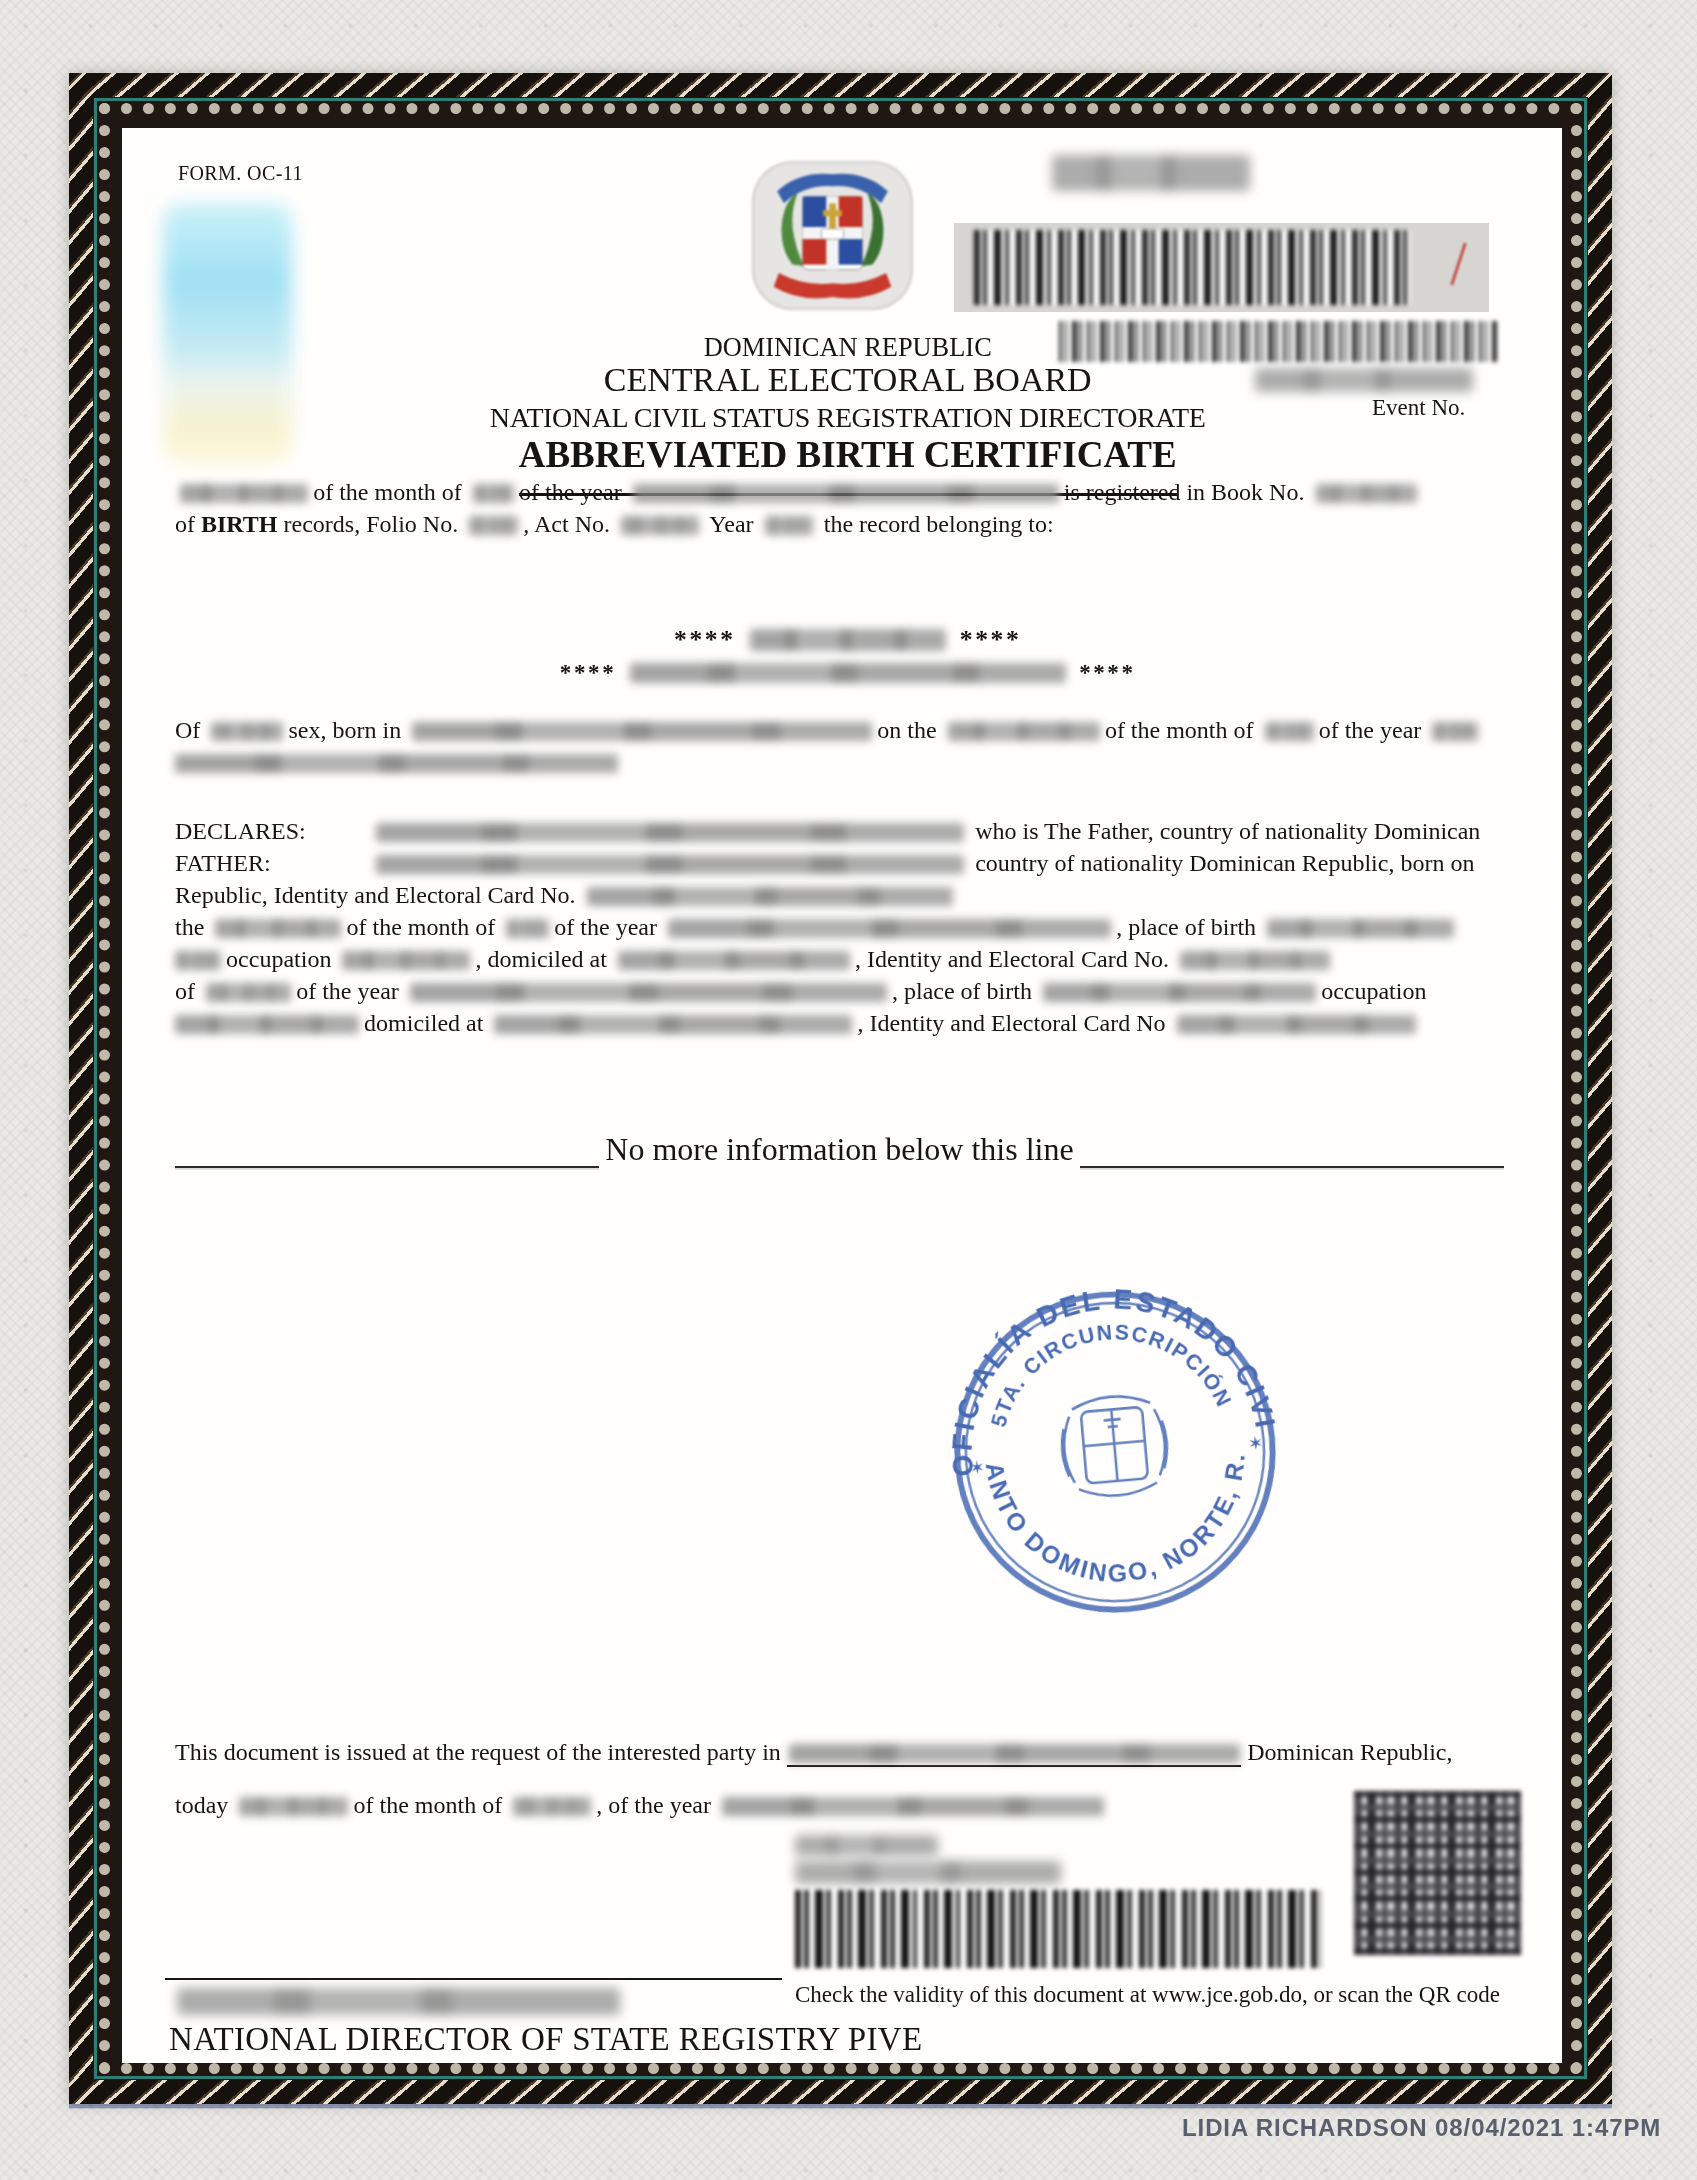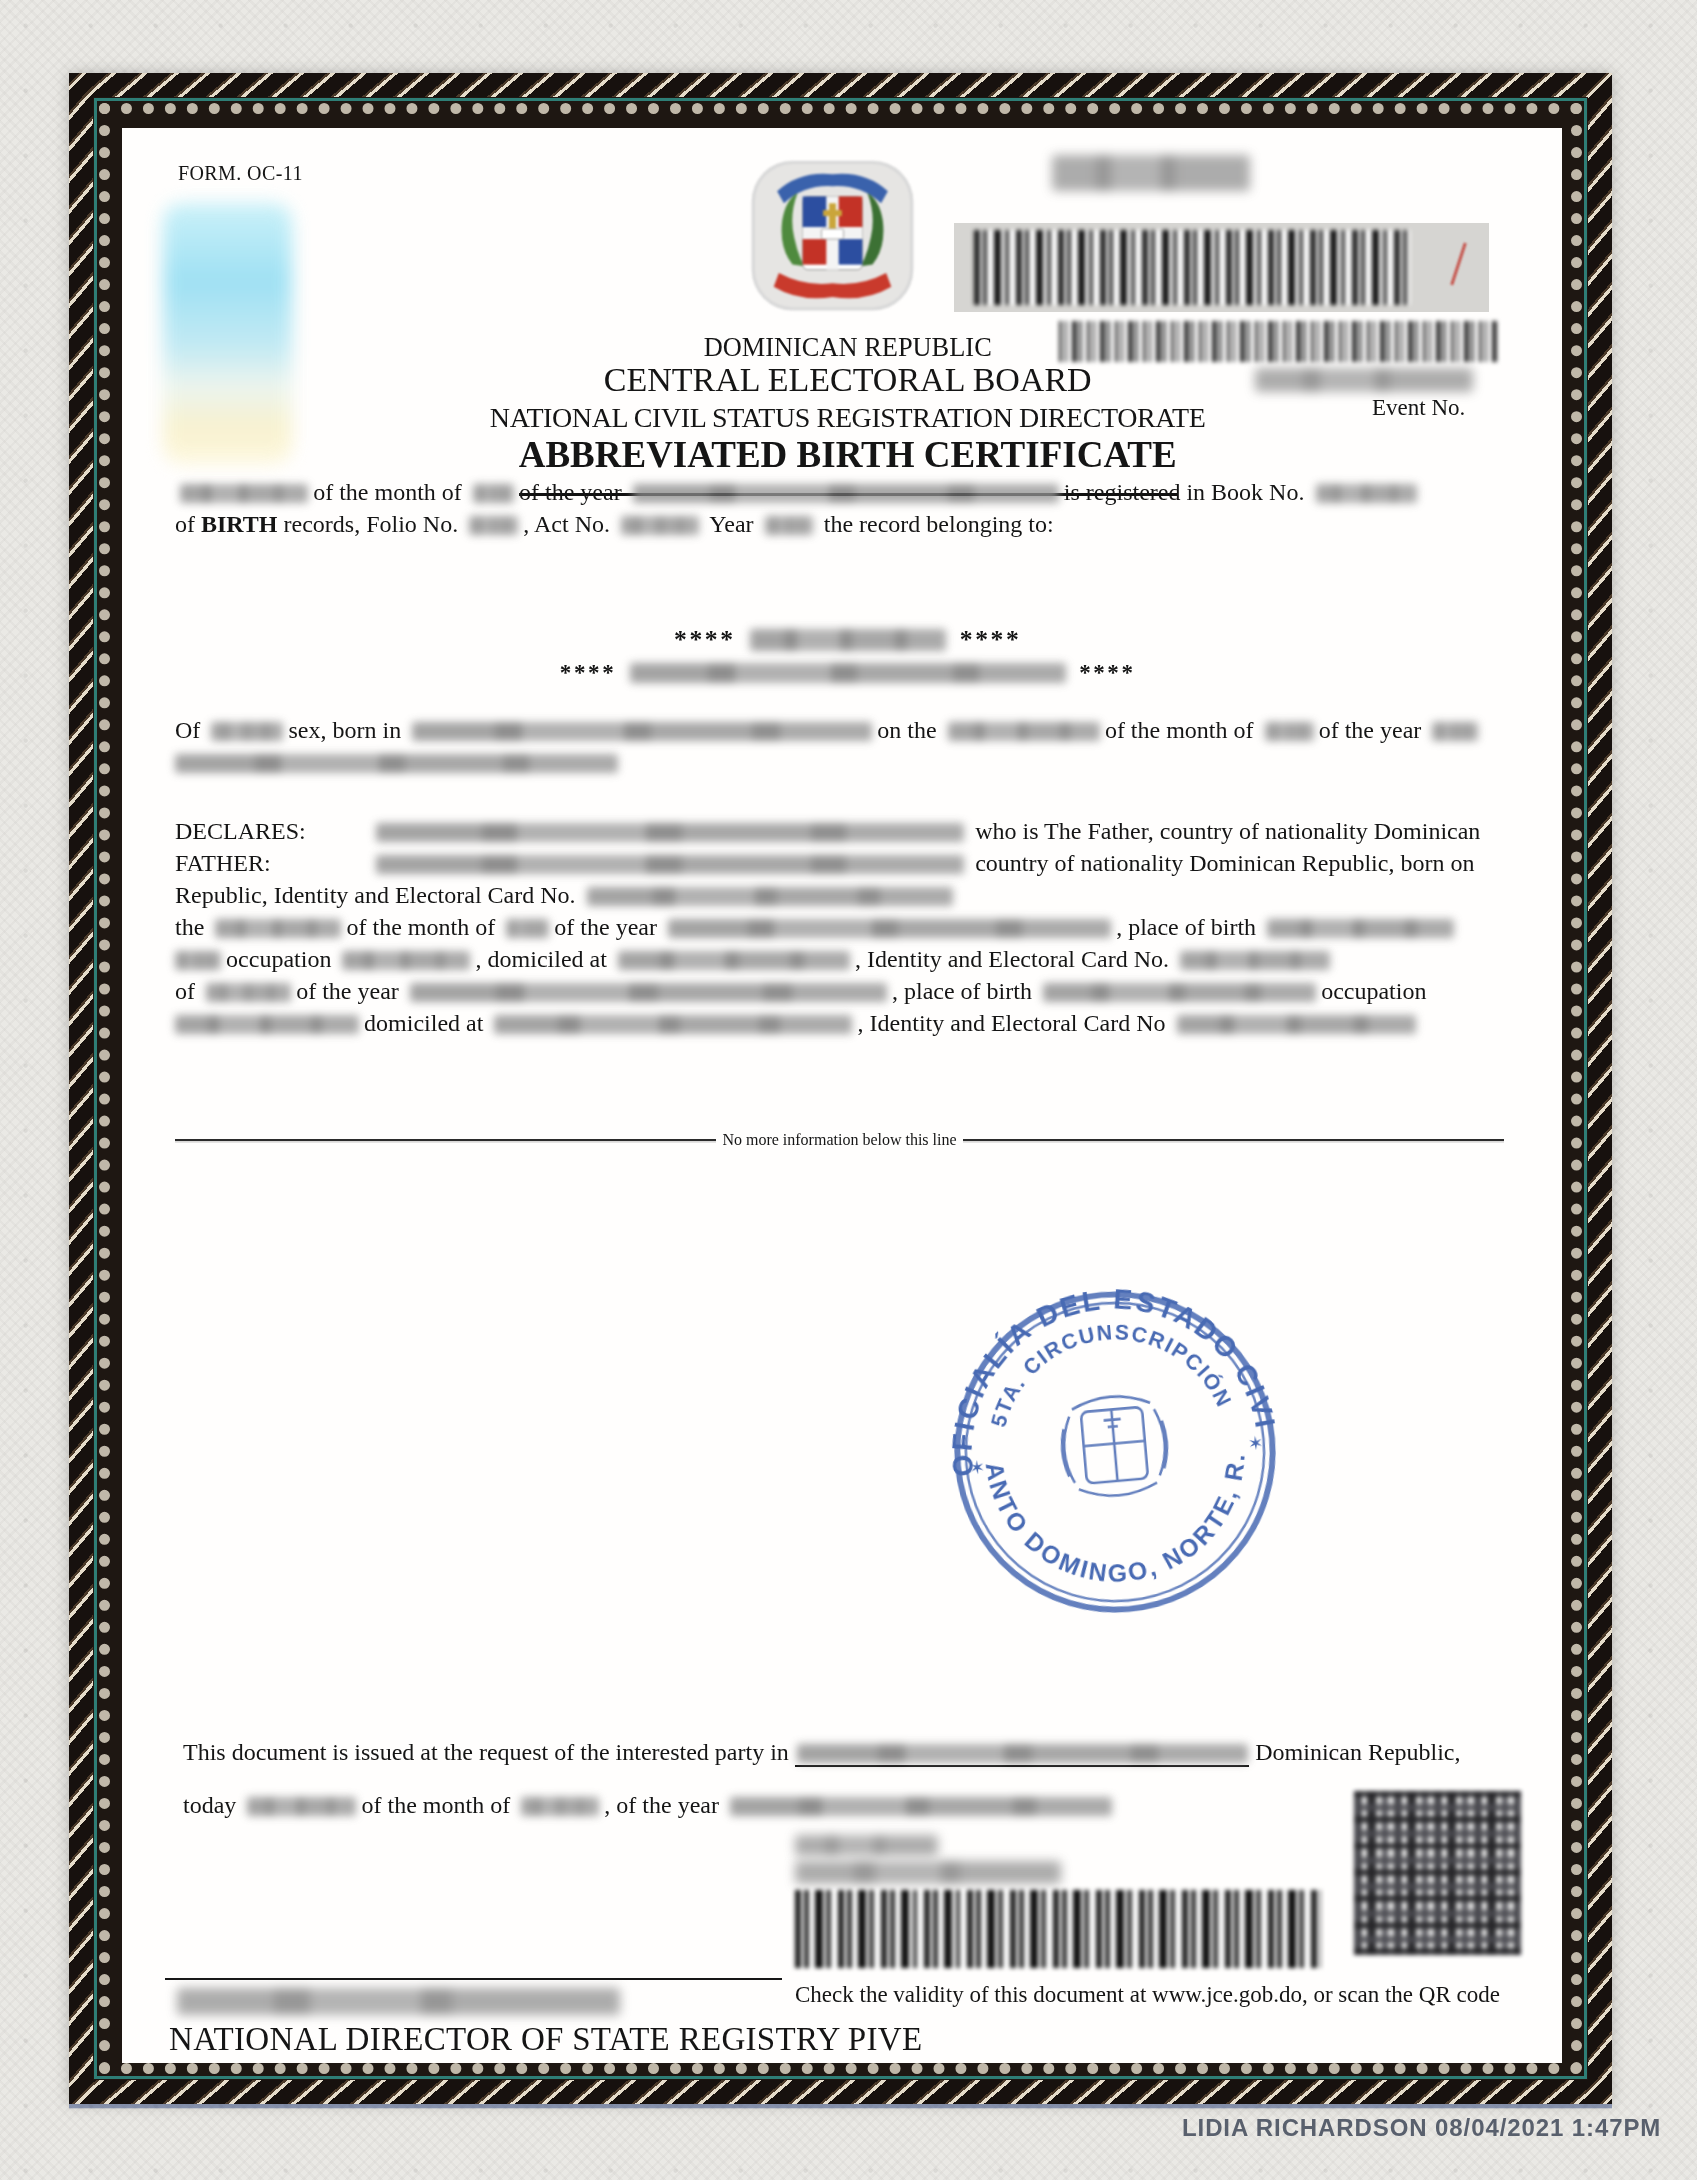--- a/index.html
+++ b/index.html
@@ -43,24 +43,24 @@
   .uline{border-bottom:2.1px solid #111;}
 
   .names{width:1431px;left:10.2px;text-align:center;font-weight:bold;}
   .name1{top:497px;font-size:25.6px;letter-spacing:2.6px;}
   .name2{top:532px;font-size:23px;letter-spacing:2.6px;}
 
   .of-par{left:53px;top:586px;width:1351px;}
   .parents{left:53px;top:687px;width:1356px;line-height:32px;}
   .plabel{display:inline-block;width:196px;font-weight:normal;}
 
-  .divider{left:53px;top:1003px;width:1329px;display:flex;align-items:center;gap:6px;font-size:16px;}
+  .divider{left:53px;top:1003px;width:1329px;display:flex;align-items:flex-end;gap:6px;font-size:32px;}
   .divider .rule{flex:1;border-top:2.6px solid #2b2b2b;box-shadow:0 1.7px 0 rgba(0,0,0,.15);}
 
-  .issued{left:53px;top:1598px;width:1351px;line-height:53px;margin-left:8px;}
+  .issued{left:53px;top:1598px;width:1351px;line-height:53px;}
 
   .check-text{left:673px;top:1854px;font-size:23px;}
   .sig-line{left:43px;top:1850px;width:617px;border-top:2.6px solid #161616;height:0;}
   .director{left:47px;top:1893px;font-size:33px;letter-spacing:0.3px;}
 
   
   .rx{display:inline-block;height:19.6px;border-radius:2.6px;margin:0 5.1px;vertical-align:-3.4px;
       filter:blur(4.3px);opacity:.78;
       background:linear-gradient(90deg,#8a8a8a 0 18%,#6e6e6e 18% 24%,#9b9b9b 24% 46%,#6f6f6f 46% 52%,#8f8f8f 52% 74%,#707070 74% 80%,#939393 80% 100%);}
   .rx-blk{position:absolute;border-radius:3.4px;filter:blur(5.1px);opacity:.72;

